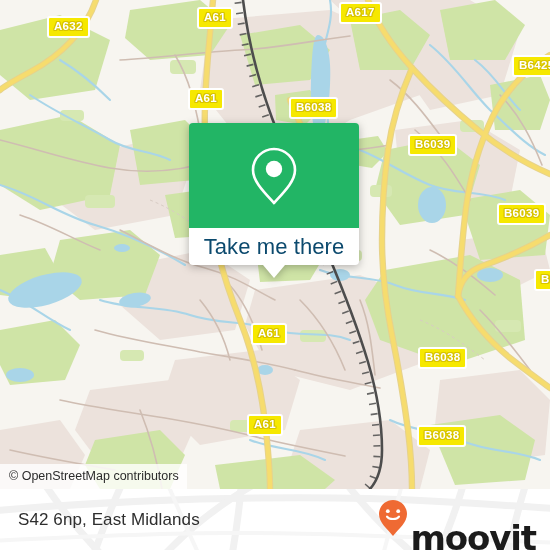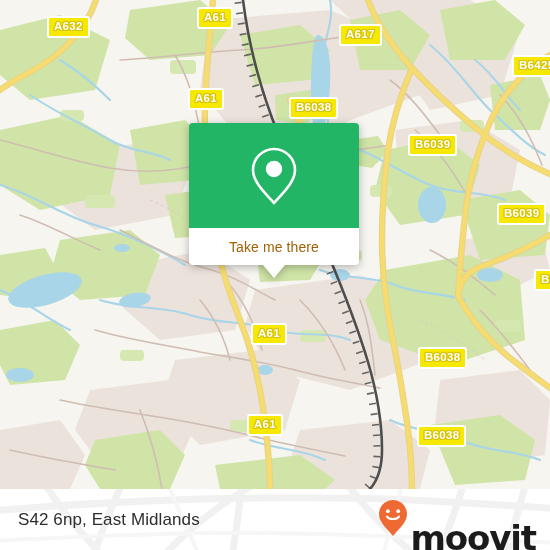--- a/index.html
+++ b/index.html
@@ -84,22 +84,22 @@
     justify-content: center;
   }
   #callout-green svg { display: block; }
   #callout-white {
     height: 37px;
     background: #ffffff;
     border-radius: 0 0 4px 4px;
     display: flex;
     align-items: center;
     justify-content: center;
-    color: #a16207;
-    font-size: 14px;
+    color: #0c4a6e;
+    font-size: 22px;
     letter-spacing: 0.1px;
   }
   #callout-tail {
     position: absolute;
     left: 50%;
     margin-left: -11px;
     top: 142px;
     width: 0; height: 0;
     border-left: 11px solid transparent;
     border-right: 11px solid transparent;
@@ -307,21 +307,21 @@
           <path d="M150,200 C175,210 195,225 215,240"></path>
           <path d="M420,320 C445,330 465,345 485,360"></path>
           <path d="M310,210 C330,222 345,238 358,255"></path>
         </g>
 
       </g>
     </svg>
 
     <div class="shield" style="left:47px;  top:0px;margin-top:16px;">A632</div>
     <div class="shield" style="left:197px; top:7px;">A61</div>
-    <div class="shield" style="left:339px; top:24px;">A617</div>
+    <div class="shield" style="left:339px; top:2px;">A617</div>
     <div class="shield" style="left:512px; top:55px;">B6425</div>
     <div class="shield" style="left:289px; top:97px;">B6038</div>
     <div class="shield" style="left:408px; top:134px;">B6039</div>
     <div class="shield" style="left:497px; top:203px;">B6039</div>
     <div class="shield" style="left:188px; top:88px;">A61</div>
     <div class="shield" style="left:251px; top:323px;">A61</div>
     <div class="shield" style="left:247px; top:414px;">A61</div>
     <div class="shield" style="left:418px; top:347px;">B6038</div>
     <div class="shield" style="left:417px; top:425px;">B6038</div>
     <div class="shield" style="left:534px; top:269px;">B6</div>
@@ -332,20 +332,21 @@
           <svg width="50" height="62" viewBox="0 0 50 62" aria-hidden="true">
             <path d="M25 4 C13.4 4 4 13.4 4 25 C4 36 14 46 25 58 C36 46 46 36 46 25 C46 13.4 36.6 4 25 4 Z" fill="none" stroke="#ffffff" stroke-width="2.6" stroke-linejoin="round"></path>
             <circle cx="25" cy="24" r="8.2" fill="#ffffff"></circle>
           </svg>
         </span>
       </div>
       <div id="callout-white">Take me there</div>
       <div id="callout-tail"></div>
     </div>
 
+    <div id="attribution">© OpenStreetMap contributors</div>
   </div>
 
   <div id="footer">
     <svg id="footer-watermark" viewBox="0 0 550 90" preserveAspectRatio="none">
       <rect x="0" y="0" width="550" height="90" fill="#ffffff"></rect>
       <g fill="none" stroke="#f1f1f1" stroke-width="7" stroke-linecap="round">
         <path d="M-10,40 C60,34 130,30 200,28 C280,26 360,26 430,30 C490,33 530,36 560,38"></path>
         <path d="M30,-10 C48,20 70,50 96,78 C112,95 126,105 138,112"></path>
         <path d="M150,100 C175,70 205,44 240,22 C262,8 280,0 292,-8"></path>
         <path d="M330,-10 C352,22 378,52 408,78"></path>

